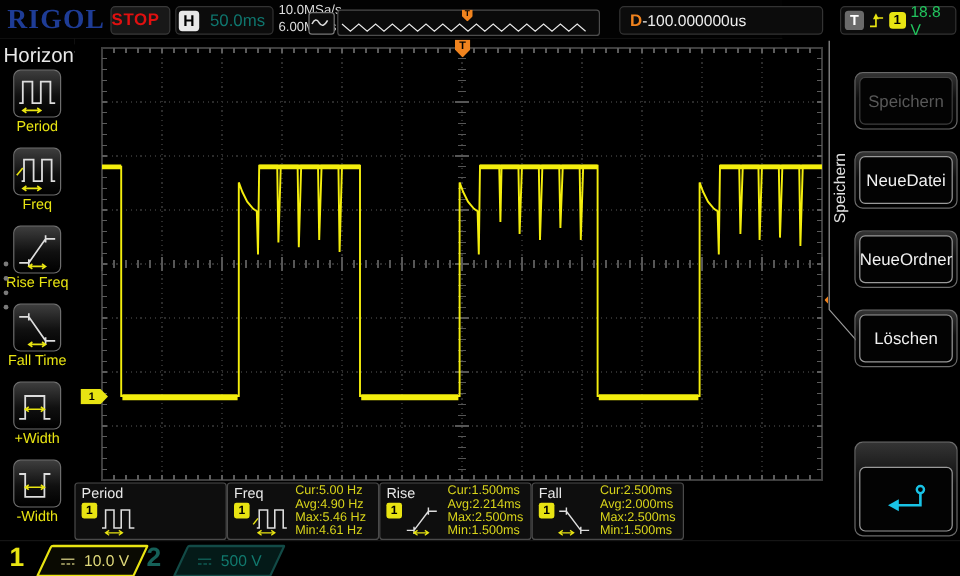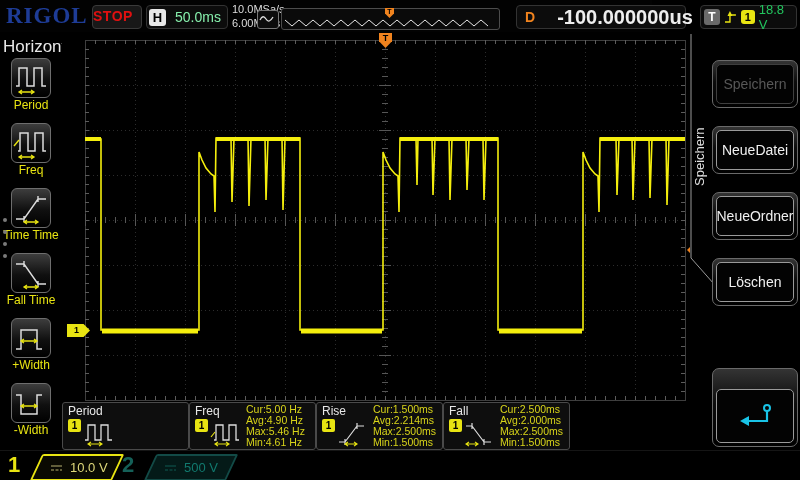--- a/index.html
+++ b/index.html
@@ -8,30 +8,30 @@
   
   .topbar{position:absolute;left:0;top:0;width:652px;height:32px;background:#020202;border-bottom:5px solid #404040;}
   .logo{position:absolute;left:6px;top:3px;font-family:"Liberation Serif",serif;font-weight:bold;
         font-size:23px;color:#1e3c96;letter-spacing:1px;}
   .stop-btn{position:absolute;left:92px;top:5px;width:48px;height:22px;background:#181818;border:1px solid #3a3a3a;
         border-radius:4px;color:#e01010;font-weight:bold;font-size:14px;text-align:left;line-height:21px;letter-spacing:.5px;}
   .h-group{position:absolute;left:146px;top:5px;width:80px;height:22px;background:#0c0c0c;border:1px solid #333;
         border-radius:4px;display:flex;align-items:center;}
   .h-chip{width:17px;height:17px;background:#e8e8e8;border-radius:3px;color:#000;font-weight:bold;font-size:13px;
         text-align:center;line-height:17px;margin-left:2px;}
-  .h-val{color:#86efac;font-size:14px;margin-left:9px;}
+  .h-val{color:#0f766e;font-size:14px;margin-left:9px;}
   .srate{position:absolute;left:232px;top:2px;color:#ddd;font-size:11px;line-height:14px;}
   .mem-icon{position:absolute;left:257px;top:10px;width:20px;height:17px;background:#0c0c0c;border:1px solid #777;border-radius:3px;}
   .preview{position:absolute;left:281px;top:8px;width:217px;height:20px;background:#0a0a0a;border:1px solid #4c4c4c;border-radius:3px;}
   .pv-t{position:absolute;left:103px;top:-1px;width:9px;height:10px;background:#f0831e;
         clip-path:polygon(0 0,100% 0,100% 55%,50% 100%,0 55%);color:#000;font-size:7px;font-weight:bold;text-align:center;line-height:8px;}
   .d-box{position:absolute;left:516px;top:5px;width:168px;height:22px;background:#0c0c0c;border:1px solid #333;
         border-radius:4px;display:flex;align-items:center;}
   .d-chip{color:#f0831e;font-weight:bold;font-size:14px;margin-left:8px;}
-  .d-val{color:#eee;font-size:20px;margin-left:22px;font-weight:bold;}
+  .d-val{color:#eee;font-size:13px;}
   .t-box{position:absolute;left:700px;top:5px;width:95px;height:22px;background:#0c0c0c;border:1px solid #333;
         border-radius:4px;display:flex;align-items:center;gap:4px;}
   .t-chip{width:16px;height:16px;background:#6a6a6a;border-radius:3px;color:#fff;font-weight:bold;font-size:12px;
         text-align:center;line-height:16px;margin-left:3px;}
   .trig-badge{width:14px;height:14px;background:#e8e412;border-radius:3px;color:#000;font-weight:bold;font-size:11px;
         text-align:center;line-height:14px;}
   .t-val{color:#22c55e;font-size:13px;}
   
   .left-menu{position:absolute;left:0;top:32px;width:62px;height:418px;background:#000;}
   .lm-title{position:absolute;left:3px;top:5px;color:#e8e8e8;font-size:17px;}
@@ -142,21 +142,21 @@
         <path d="M10 31 L7 33 L10 35 M7 33 H22 M19 31 L22 33 L19 35" stroke="#e8e412" stroke-width="1.3" fill="none"></path>
       </svg></div>
       <div class="lm-label">Freq</div>
     </div>
 
     <div class="lm-item" style="top:156px">
       <div class="lm-btn"><svg width="38" height="38" viewBox="0 0 38 38">
         <path d="M4 30 h8 L26 10 h8 M12 27 v6 M26 7 v6" stroke="#ddd" stroke-width="1.4" fill="none"></path>
         <path d="M15 31 L12 33 L15 35 M12 33 H26 M23 31 L26 33 L23 35" stroke="#e8e412" stroke-width="1.3" fill="none"></path>
       </svg></div>
-      <div class="lm-label">Time Time</div>
+      <div class="lm-label">Rise Freq</div>
     </div>
 
     <div class="lm-item" style="top:221px">
       <div class="lm-btn"><svg width="38" height="38" viewBox="0 0 38 38">
         <path d="M4 10 h8 L26 30 h8 M12 7 v6 M26 27 v6" stroke="#ddd" stroke-width="1.4" fill="none"></path>
         <path d="M15 31 L12 33 L15 35 M12 33 H26 M23 31 L26 33 L23 35" stroke="#e8e412" stroke-width="1.3" fill="none"></path>
       </svg></div>
       <div class="lm-label">Fall Time</div>
     </div>
 

